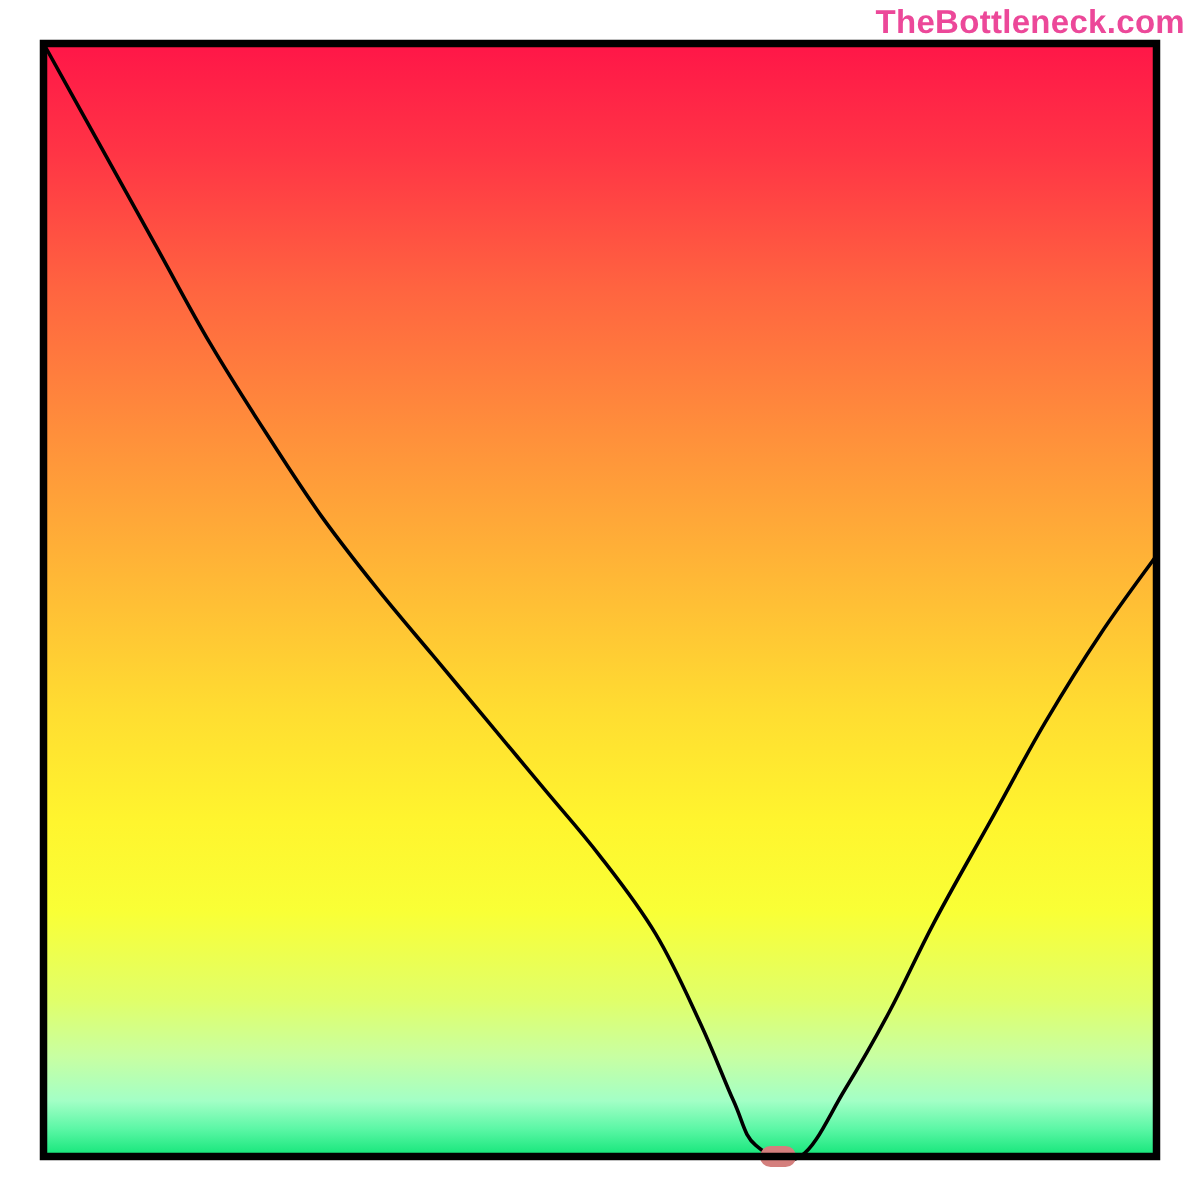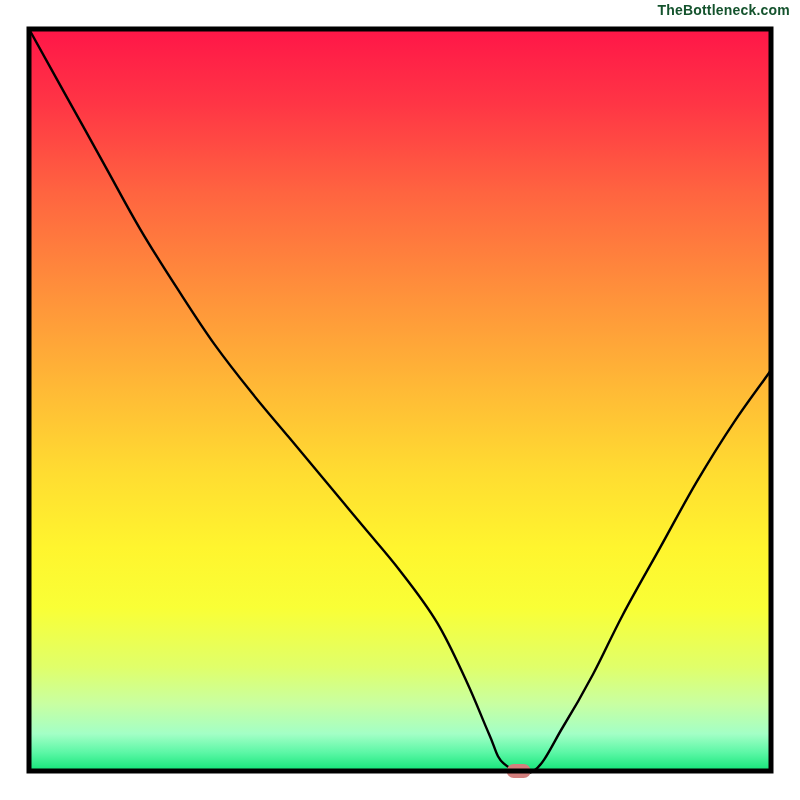--- a/index.html
+++ b/index.html
@@ -13,23 +13,23 @@
     height: 800px;
   }
   svg {
     display: block;
   }
   .watermark {
     position: absolute;
     top: 2px;
     right: 10px;
     font-family: Arial, Helvetica, sans-serif;
-    font-size: 14px;
+    font-size: 22px;
     font-weight: bold;
-    color: #14532d;
+    color: #ec4899;
     letter-spacing: 0.2px;
   }
 </style>
 </head>
 <body>
 
 <div class="chart-container">
   <svg width="800" height="800" viewBox="0 0 800 800">
     <defs>
       <linearGradient id="bg-grad" x1="0" y1="0" x2="0" y2="1">

